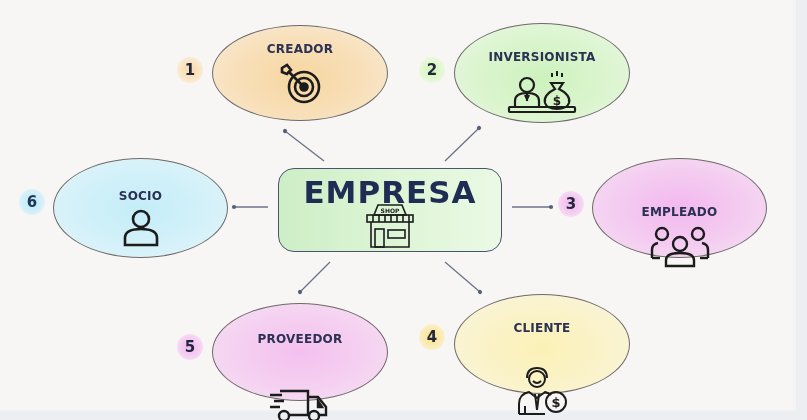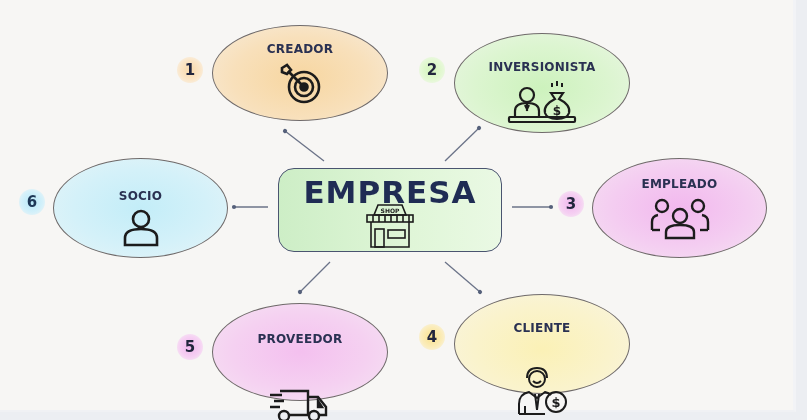--- a/index.html
+++ b/index.html
@@ -103,40 +103,40 @@
         <circle cx="26" cy="26" r="3.5" fill="#1c1c1c"></circle>
         <line x1="26" y1="26" x2="10" y2="10"></line>
         <path d="M4 7 L9 4 L13 9 L9 13 L4 11 Z"></path>
       </svg>
     </span>
   </div>
 
   <div class="badge" style="left:419px;top:57px;background:radial-gradient(circle,#d2f4b9 0%,#e3f8d3 55%,rgba(247,246,244,0) 100%);">
     <span>2</span>
   </div>
-  <div class="node" style="left:454px;top:33px;width:176px;height:100px;background:radial-gradient(ellipse at 50% 55%,#cdf2bd 0%,#dcf5d0 55%,#ebf6e5 100%);">
+  <div class="node" style="left:454px;top:23px;width:176px;height:100px;background:radial-gradient(ellipse at 50% 55%,#cdf2bd 0%,#dcf5d0 55%,#ebf6e5 100%);">
     <span class="label" style="margin-top:24px;">INVERSIONISTA</span>
     <span class="icon">
       <svg width="74" height="46" viewBox="0 0 74 46" fill="none" stroke="#1c1c1c" stroke-width="2.2">
         <circle cx="22" cy="16" r="7"></circle>
         <path d="M10 38 V32 Q10 24 22 24 Q34 24 34 32 V38"></path>
         <path d="M22 24 V32 M20 26 L22 30 L24 26"></path>
         <path d="M46 14 L50 20 Q38 26 40 34 Q42 40 52 40 Q62 40 64 34 Q66 26 54 20 L58 14 Z"></path>
         <text x="52" y="36" font-size="12" text-anchor="middle" fill="#1c1c1c" stroke="none" font-family="DejaVu Sans, sans-serif" font-weight="bold">$</text>
         <path d="M47 4 V8 M52 2 V7 M57 4 V8" stroke-width="2"></path>
         <rect x="4" y="38" width="66" height="5" rx="1"></rect>
       </svg>
     </span>
   </div>
 
   <div class="badge" style="left:558px;top:191px;background:radial-gradient(circle,#f0b7ee 0%,#f5d0f2 55%,rgba(247,246,244,0) 100%);">
     <span>3</span>
   </div>
   <div class="node" style="left:592px;top:158px;width:175px;height:100px;background:radial-gradient(ellipse at 50% 50%,#f2b8ee 0%,#f4cdf1 55%,#f5e2f2 100%);">
-    <span class="label" style="margin-top:16px;">EMPLEADO</span>
+    <span class="label" style="margin-top:44px;">EMPLEADO</span>
     <span class="icon">
       <svg width="76" height="44" viewBox="0 0 76 44" fill="none" stroke="#1c1c1c" stroke-width="2.4">
         <circle cx="20" cy="10" r="6"></circle>
         <circle cx="56" cy="10" r="6"></circle>
         <circle cx="38" cy="20" r="7"></circle>
         <path d="M10 34 V26 Q10 20 16 19"></path>
         <path d="M10 34 H18"></path>
         <path d="M66 34 V26 Q66 20 60 19"></path>
         <path d="M66 34 H58"></path>
         <path d="M24 42 V36 Q24 29 38 29 Q52 29 52 36 V42 Z"></path>

